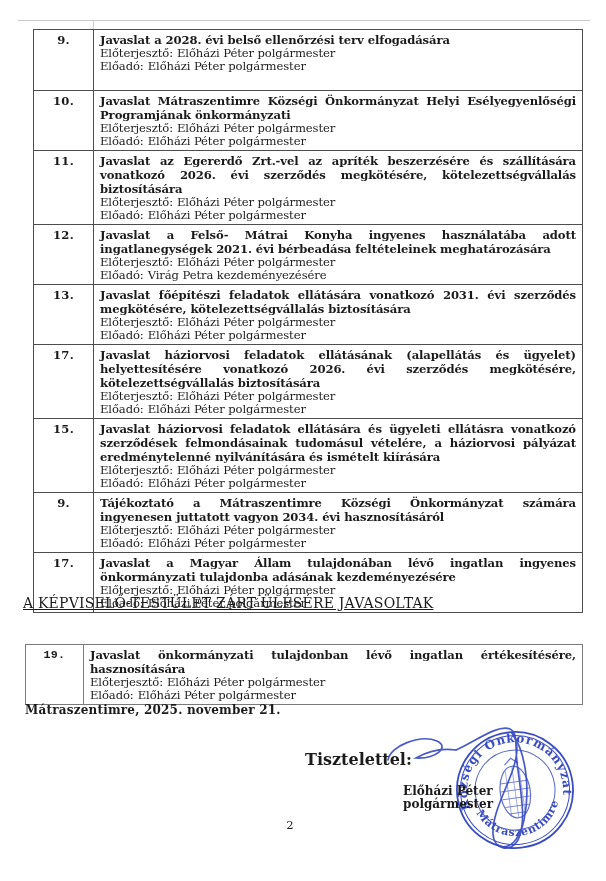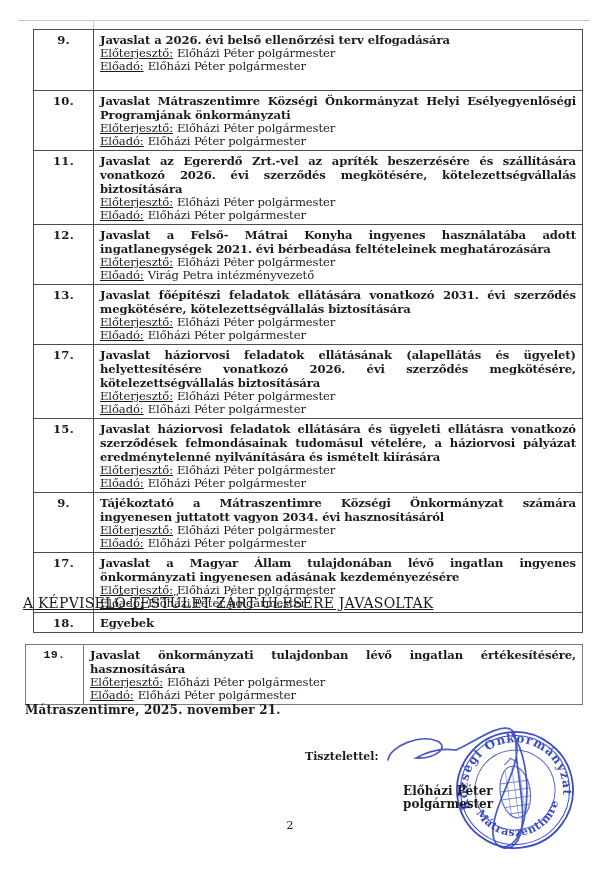--- a/index.html
+++ b/index.html
@@ -42,21 +42,21 @@
     letter-spacing:.3px;
   }
   td.content { padding:3px 6px 2px 6px; }
   .title {
     font-weight:bold;
     text-align:justify;
     line-height:14px;
     letter-spacing:-0.1px;
   }
   .meta { line-height:13px; letter-spacing:-0.1px; }
-  .meta .lbl { text-decoration:underline; margin-right:4px; }
+  .meta .lbl { margin-right:4px; }
 
   
   .closed-heading {
     position:absolute; left:23px; top:595px;
     font-size:14px;
     text-decoration:underline;
     letter-spacing:.2px;
   }
   table.closed {
     position:absolute; left:25px; top:644px;
@@ -68,21 +68,21 @@
   table.closed td { border:1px solid #7a7a7a; vertical-align:top; }
   table.closed td.num { width:58px;font-family:Liberation Mono, monospace; }
 
   .dateline {
     position:absolute; left:25px; top:703px;
     font-size:12px; font-weight:bold;
     letter-spacing:.2px;
   }
   .closing {
     position:absolute; left:305px; top:750px;
-    font-size:11px; font-weight:bold;
+    font-size:16px; font-weight:bold;
   }
   .signatory {
     position:absolute; left:403px; top:785px; width:110px;
     text-align:left;
     font-size:12px; font-weight:bold;
     line-height:13px;
     z-index:3;
   }
   .pagenum {
     position:absolute; left:0; top:818px; width:580px;
@@ -103,21 +103,21 @@
 
   <div class="cont-strip">
       <span class="vdiv"></span>
     </div>
 
   <table class="agenda">
     <tbody>
       <tr style="height:61px">
         <td class="num">9.</td>
         <td class="content">
-          <div class="title">Javaslat a 2026. évi belső ellenőrzési terv elfogadására</div>
+          <div class="title">Javaslat a 2028. évi belső ellenőrzési terv elfogadására</div>
           <div class="meta"><span class="lbl">Előterjesztő:</span><span>Előházi Péter polgármester</span></div>
           <div class="meta"><span class="lbl">Előadó:</span><span>Előházi Péter polgármester</span></div>
         </td>
       </tr>
       <tr style="height:58px">
         <td class="num">10.</td>
         <td class="content">
           <div class="title">Javaslat Mátraszentimre Községi Önkormányzat Helyi Esélyegyenlőségi Programjának önkormányzati</div>
           <div class="meta"><span class="lbl">Előterjesztő:</span><span>Előházi Péter polgármester</span></div>
           <div class="meta"><span class="lbl">Előadó:</span><span>Előházi Péter polgármester</span></div>
@@ -129,21 +129,21 @@
           <div class="title">Javaslat az Egererdő Zrt.-vel az apríték beszerzésére és szállítására vonatkozó 2026. évi szerződés megkötésére, kötelezettségvállalás biztosítására</div>
           <div class="meta"><span class="lbl">Előterjesztő:</span><span>Előházi Péter polgármester</span></div>
           <div class="meta"><span class="lbl">Előadó:</span><span>Előházi Péter polgármester</span></div>
         </td>
       </tr>
       <tr style="height:57px">
         <td class="num">12.</td>
         <td class="content">
           <div class="title">Javaslat a Felső- Mátrai Konyha ingyenes használatába adott ingatlanegységek 2021. évi bérbeadása feltételeinek meghatározására</div>
           <div class="meta"><span class="lbl">Előterjesztő:</span><span>Előházi Péter polgármester</span></div>
-          <div class="meta"><span class="lbl">Előadó:</span><span>Virág Petra intézményvezető</span></div>
+          <div class="meta"><span class="lbl">Előadó:</span><span>Virág Petra kezdeményezésére</span></div>
         </td>
       </tr>
       <tr style="height:58px">
         <td class="num">13.</td>
         <td class="content">
           <div class="title">Javaslat főépítészi feladatok ellátására vonatkozó 2031. évi szerződés megkötésére, kötelezettségvállalás biztosítására</div>
           <div class="meta"><span class="lbl">Előterjesztő:</span><span>Előházi Péter polgármester</span></div>
           <div class="meta"><span class="lbl">Előadó:</span><span>Előházi Péter polgármester</span></div>
         </td>
       </tr>
@@ -167,29 +167,23 @@
         <td class="num">9.</td>
         <td class="content">
           <div class="title">Tájékoztató a Mátraszentimre Községi Önkormányzat számára ingyenesen juttatott vagyon 2034. évi hasznosításáról</div>
           <div class="meta"><span class="lbl">Előterjesztő:</span><span>Előházi Péter polgármester</span></div>
           <div class="meta"><span class="lbl">Előadó:</span><span>Előházi Péter polgármester</span></div>
         </td>
       </tr>
       <tr style="height:59px">
         <td class="num">17.</td>
         <td class="content">
-          <div class="title">Javaslat a Magyar Állam tulajdonában lévő ingatlan ingyenes önkormányzati ingyenesen adásának kezdeményezésére</div>
-          <div class="meta"><span class="lbl">Előterjesztő:</span><span>Előházi Péter polgármester</span></div>
-          <div class="meta"><span class="lbl">Előadó:</span><span>Előházi Péter polgármester</span></div>
-        </td>
-      </tr>
-      <tr style="height:17px">
-        <td class="num">18.</td>
-        <td class="content">
-          <div class="title">Egyebek</div>
+          <div class="title">Javaslat a Magyar Állam tulajdonában lévő ingatlan ingyenes önkormányzati tulajdonba adásának kezdeményezésére</div>
+          <div class="meta"><span class="lbl">Előterjesztő:</span><span>Előházi Péter polgármester</span></div>
+          <div class="meta"><span class="lbl">Előadó:</span><span>Előházi Péter polgármester</span></div>
         </td>
       </tr>
     </tbody>
   </table>
 
   <div class="closed-heading">A KÉPVISELŐ-TESTÜLET ZÁRT ÜLÉSÉRE JAVASOLTAK</div>
 
   <table class="closed">
     <tbody>
       <tr style="height:47px">

